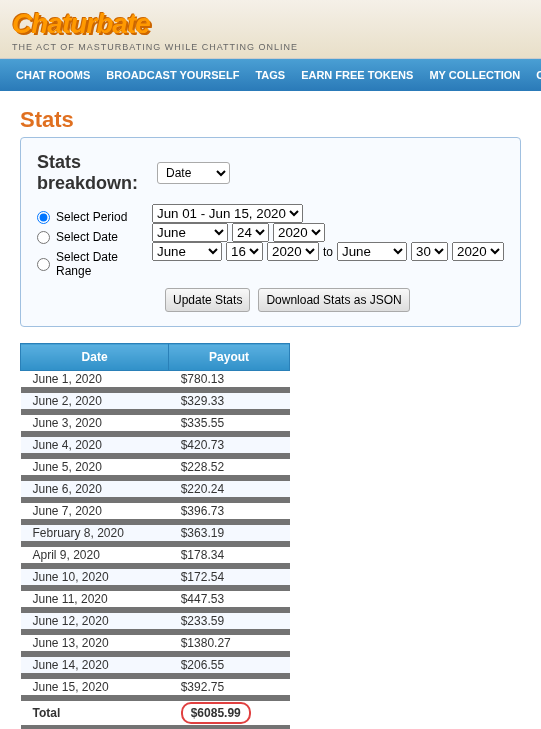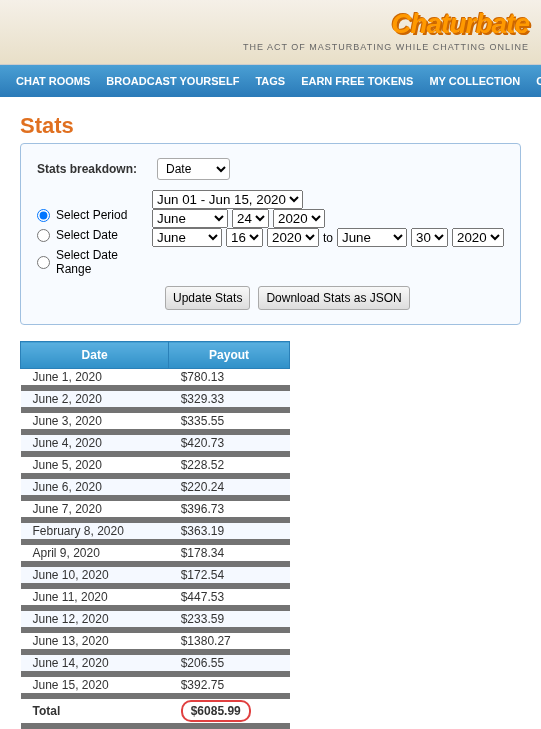--- a/index.html
+++ b/index.html
@@ -1,23 +1,22 @@
 <!DOCTYPE html>
 <html><head>
   <meta charset="utf-8">
   <style>
     * { margin: 0; padding: 0; box-sizing: border-box; }
     body { font-family: Arial, sans-serif; font-size: 13px; background: #fff; width: 541px; }
 
     
     .header-top {
       background: linear-gradient(180deg, #f5f0e8 0%, #e8dfc8 100%);
-      padding: 8px 12px 12px;
+      padding: 8px 12px 6px;
       border-bottom: 1px solid #ccc;
-      text-align: right;
     }
     .logo-text {
       font-size: 28px;
       font-weight: 900;
       font-style: italic;
       color: #f90;
       text-shadow: 2px 2px 0 #c60, -1px -1px 0 #c60;
       letter-spacing: -1px;
       display: inline-block;
     }
@@ -65,35 +64,35 @@
       background: #f8fbff;
     }
     .criteria-row {
       display: flex;
       align-items: center;
       margin-bottom: 10px;
     }
     .criteria-row:last-child { margin-bottom: 0; }
     .criteria-label {
       font-weight: bold;
-      font-size: 12px;
+      font-size: 18px;
       color: #333;
       width: 120px;
       flex-shrink: 0;
     }
     .criteria-row select {
       border: 1px solid #aaa;
       border-radius: 3px;
       padding: 2px 4px;
       font-size: 12px;
       background: #fff;
       cursor: pointer;
     }
     .period-row { display: flex; align-items: flex-start; margin-bottom: 8px; }
-    .radio-group { display: flex; flex-direction: column; gap: 6px; margin-top: 18px; }
+    .radio-group { display: flex; flex-direction: column; gap: 6px; margin-top: 6px; }
     .radio-item { display: flex; align-items: center; gap: 6px; font-size: 12px; cursor: pointer; }
     .radio-item input[type=radio] { cursor: pointer; }
     .period-controls { display: flex; flex-direction: column; margin-left: 16px; }
     .period-line { display: flex; align-items: center; gap: 4px; font-size: 12px; }
     .btn-row { display: flex; gap: 8px; margin-top: 10px; margin-left: 128px; }
     .btn {
       padding: 4px 7px;
       font-size: 12px;
       border: 1px solid #aaa;
       border-radius: 3px;

